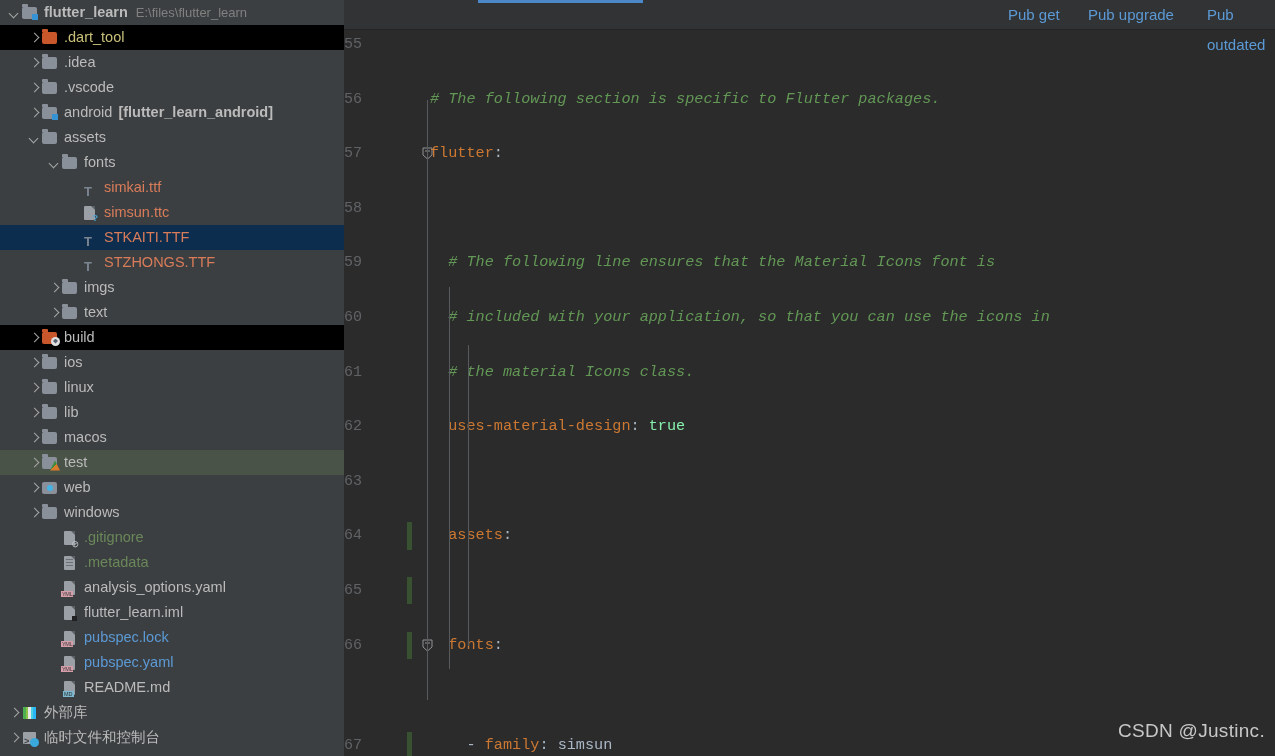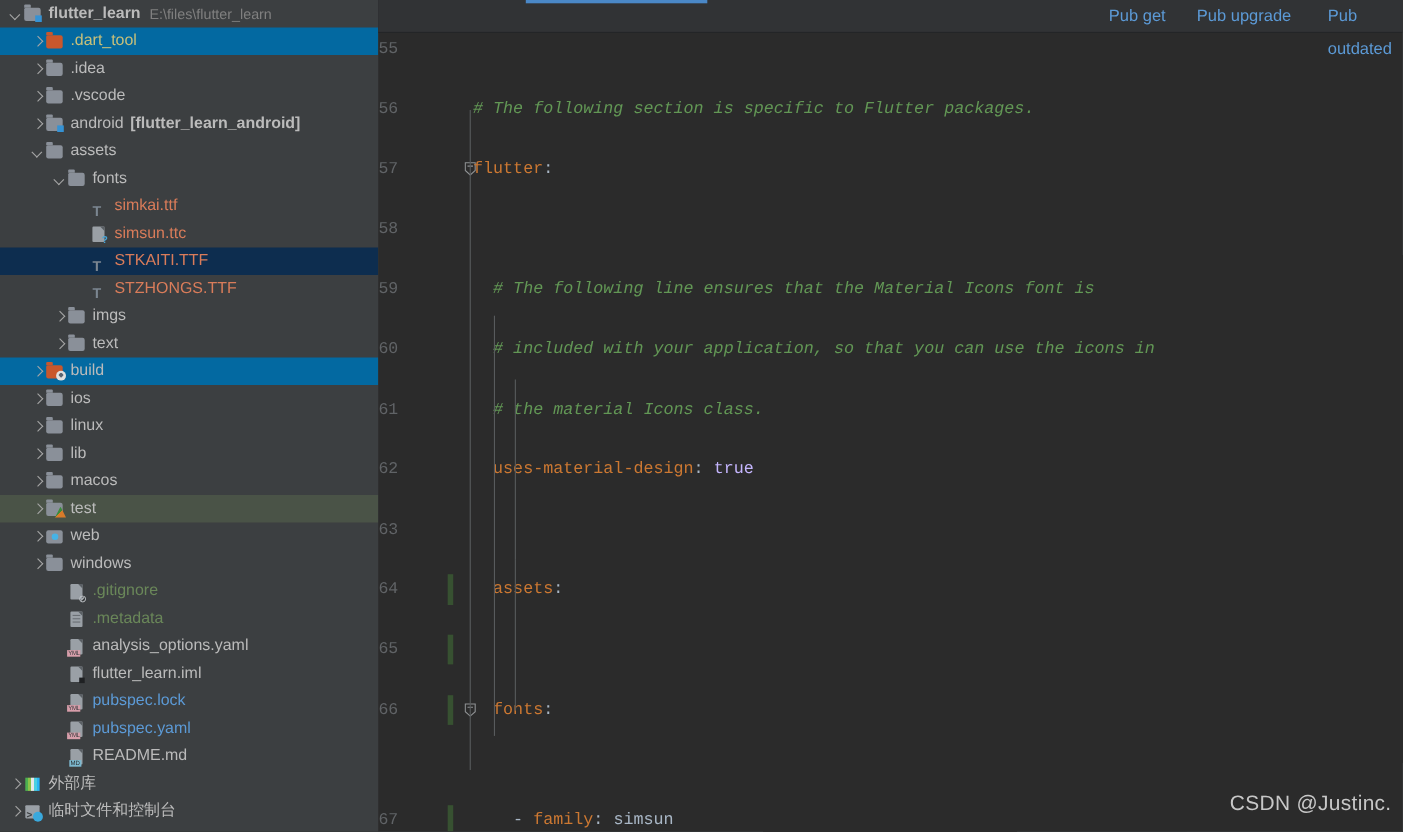--- a/index.html
+++ b/index.html
@@ -88,21 +88,21 @@
   .proj-name { font-weight:bold; color:#c8cdd3; font-size:14.5px; }
 
   
   .t-orange { color:#d97c5a; }
   .t-green  { color:#6a8759; }
   .t-blue   { color:#5c9ad6; }
   .t-grey   { color:#bbbbbb; }
   .t-yellowish { color:#c8c07a; }
 
   
-  .bg-brown { background:#0369a1; }
+  .bg-brown { background:#000000; }
   .bg-sel   { background:#0d2d4f; }
   .bg-green { background:#4a5347; }
 
   
   #editor {
     position:absolute; left:344px; top:0; width:931px; height:756px;
     background:#2b2b2b;
   }
   #toolbar {
     position:absolute; left:0; top:0; right:0; height:30px;
@@ -124,21 +124,21 @@
   }
   .gutter-bar { position:absolute; left:63px; width:5px; height:27.3px; }
   .gutter-bar.changed { background:#375131; }
   .code-text {
     position:absolute; left:86px; font-family:"Liberation Mono", monospace;
     font-size:15.2px; line-height:27.3px; color:#a9b7c6;
   }
   .cm { color:#629755; font-style:italic; }
   .key { color:#cc7832; }
   .val { color:#a9b7c6; }
-  .bool { color:#c4b5fd; }
+  .bool { color:#86efac; }
   .punct { color:#a9b7c6; }
   .fold {
     position:absolute; left:78px; width:11px; height:27.3px;
   }
   .fold svg { position:absolute; left:0; top:7px; }
   .foldline { position:absolute; width:1px; background:#585b5d; }
   #watermark {
     position:absolute; right:10px; bottom:14px;
     color:#c7c7c7; font-size:19px; font-family:"Liberation Sans",sans-serif;
     letter-spacing:0.3px;

